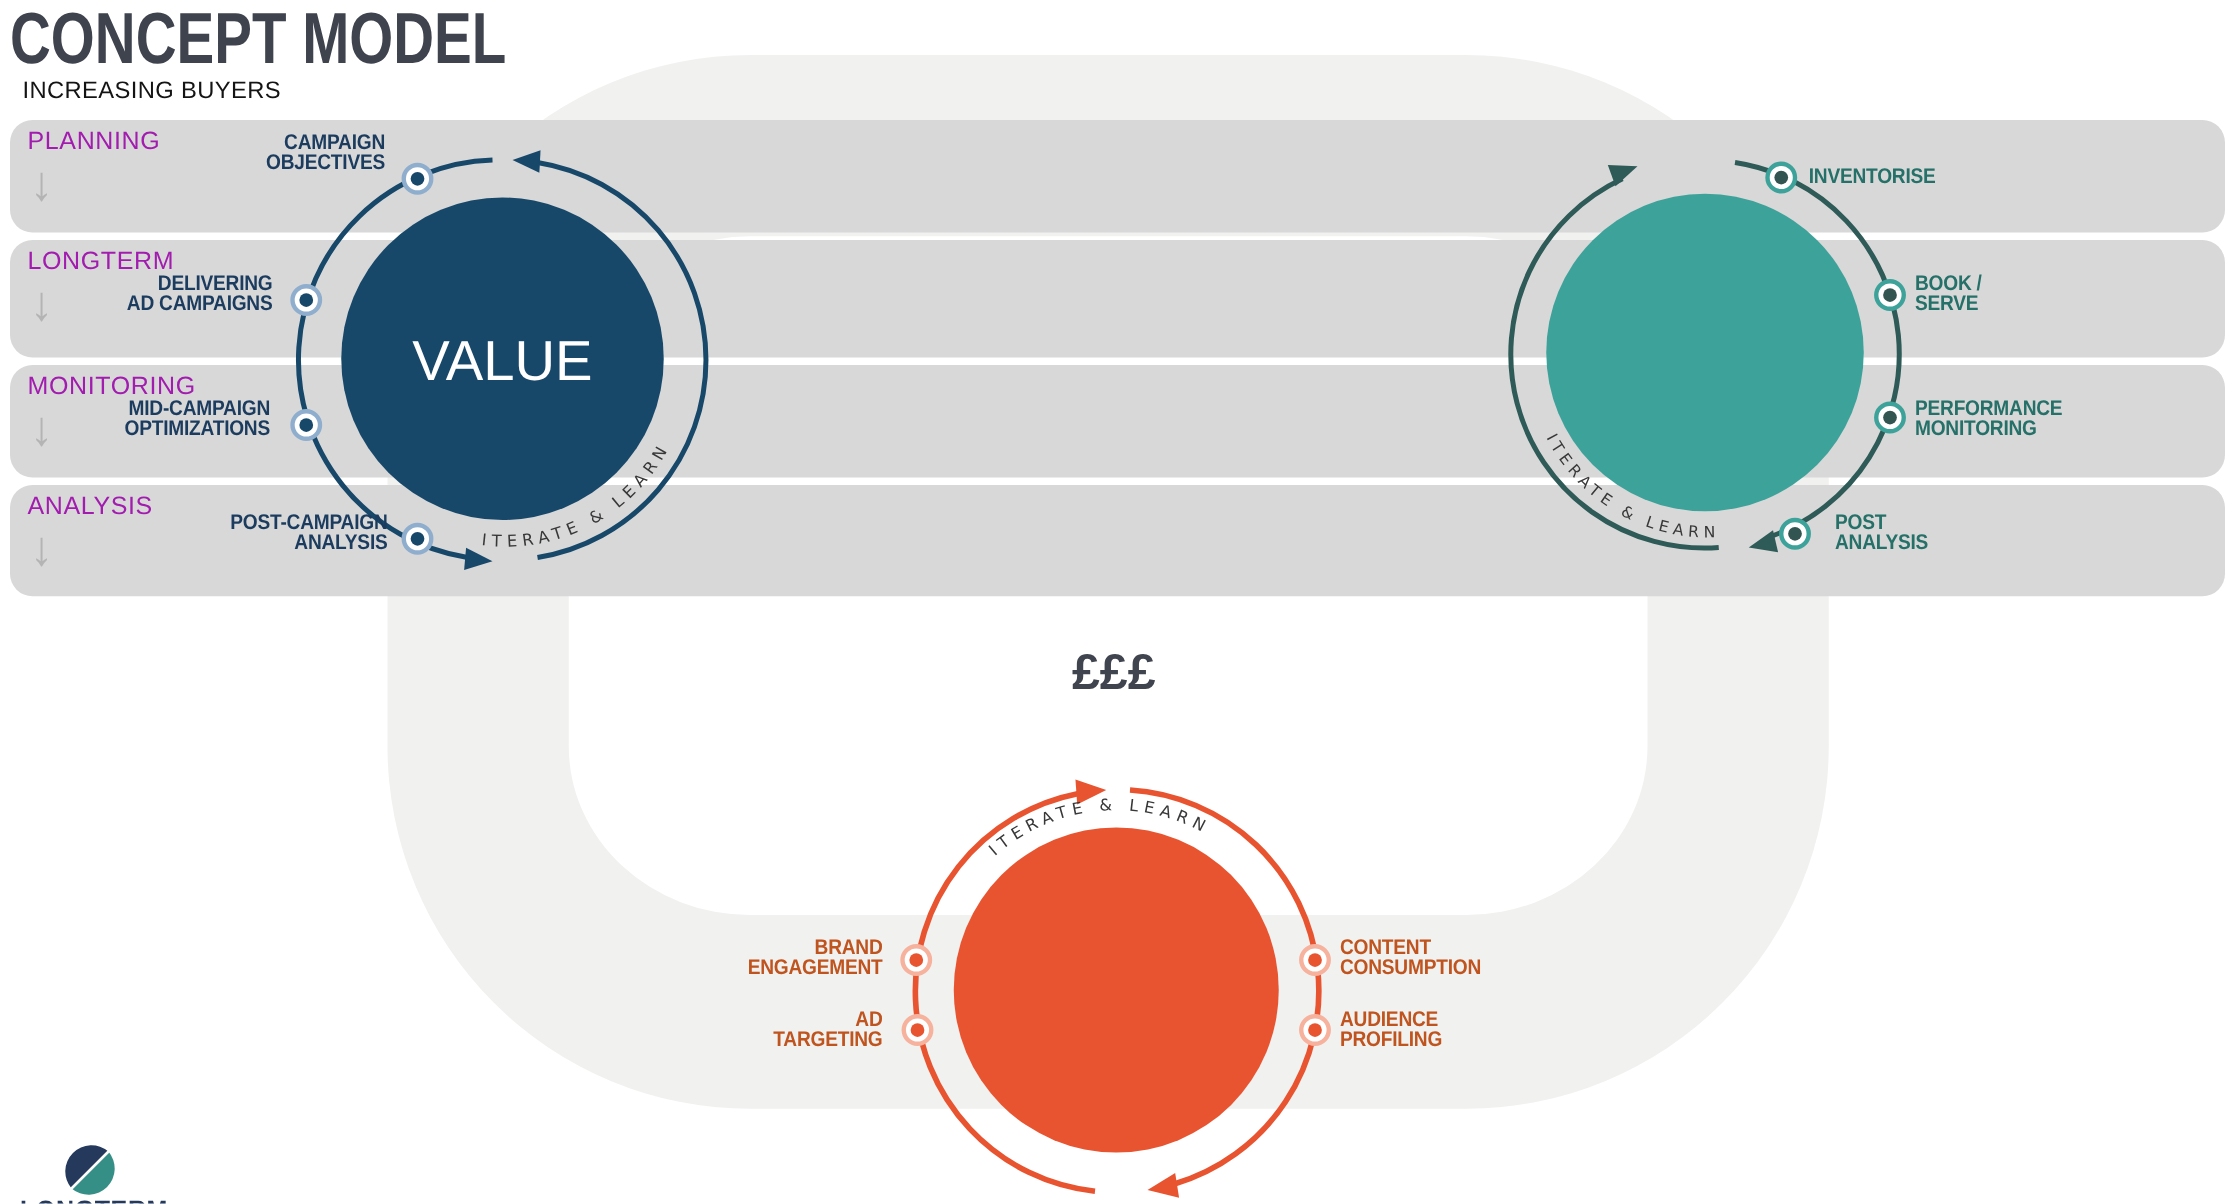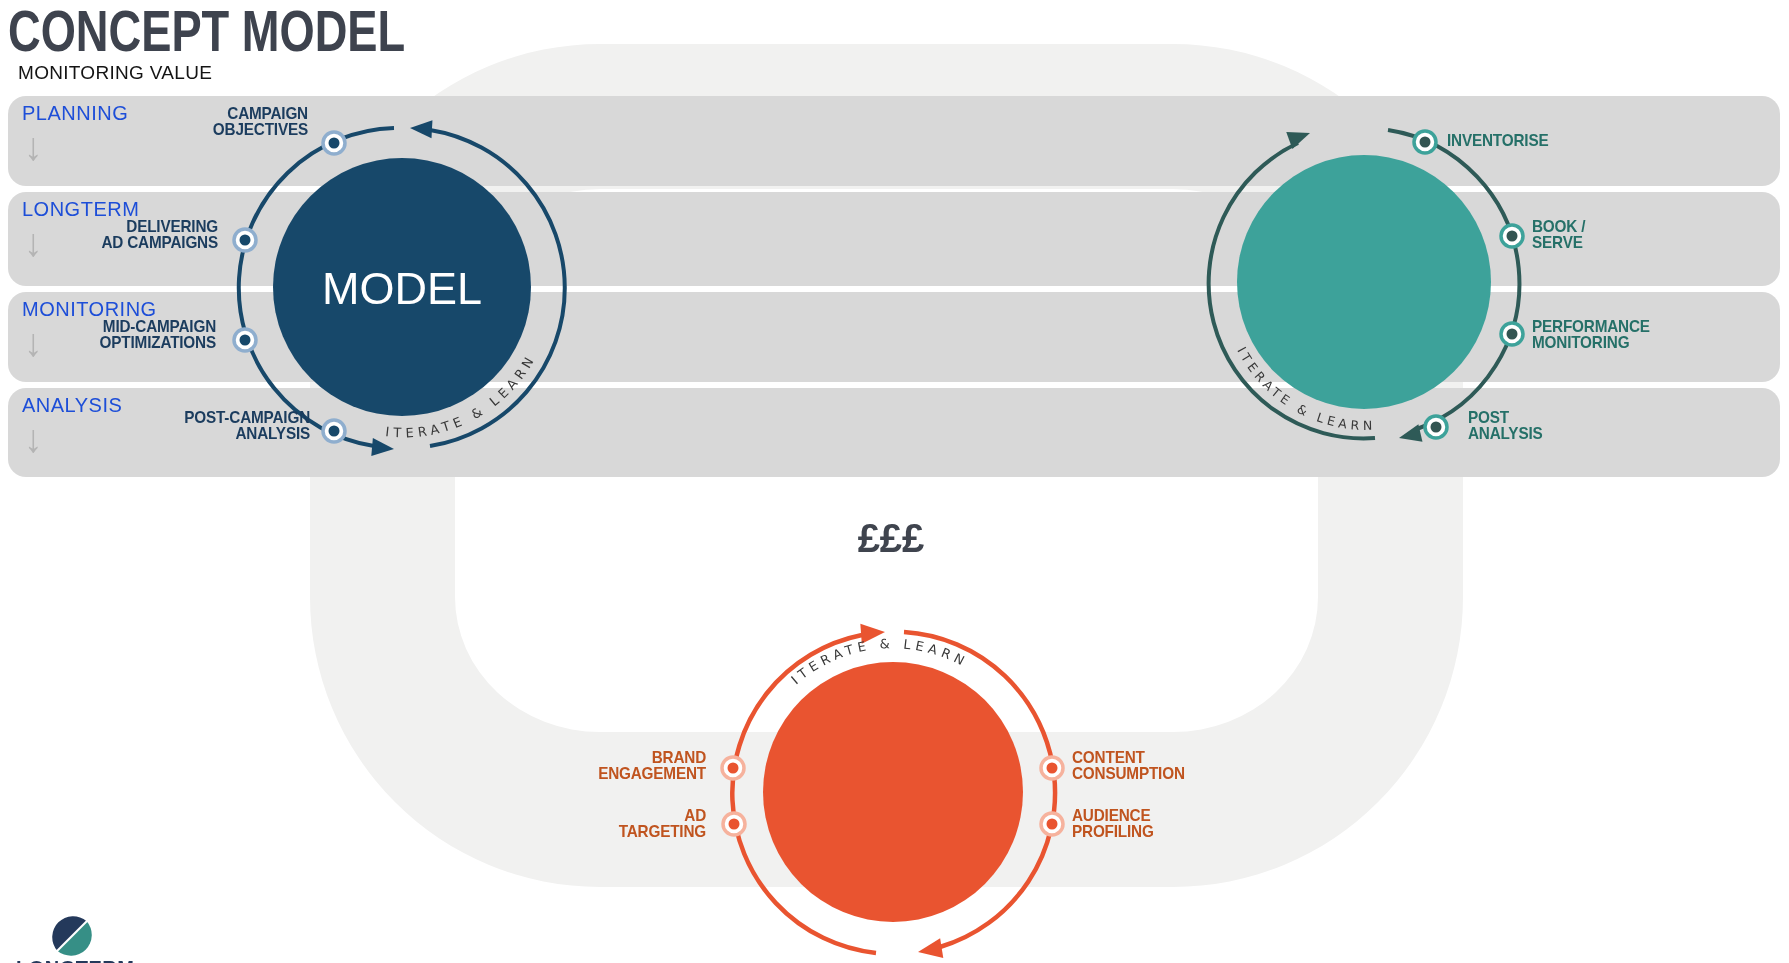--- a/index.html
+++ b/index.html
@@ -4,21 +4,21 @@
 <style>
   html,body{margin:0;padding:0;background:#fff;}
   .canvas{position:relative;width:1789px;height:963px;background:#ffffff;overflow:hidden;
           font-family:"Liberation Sans",sans-serif;}
   
   .loop-ring{position:absolute;left:310px;top:44px;width:1153px;height:843px;
              box-sizing:border-box;border:145px solid #F1F1F0;border-bottom-width:155px;
              border-radius:290px;z-index:0;}
   
   .band{position:absolute;left:8px;width:1772px;background:#D8D8D8;border-radius:18px;z-index:1;}
-  .band-head{position:absolute;left:14px;top:6px;font-size:20px;color:#1d4ed8;letter-spacing:.5px;}
+  .band-head{position:absolute;left:14px;top:6px;font-size:20px;color:#a21caf;letter-spacing:.5px;}
   .band-arrow{position:absolute;left:16px;top:32px;font-size:37px;color:#B4B4B4;
               transform:scaleY(1.05);line-height:1;}
   .svg-layer{position:absolute;left:0;top:0;z-index:2;}
   .txt{position:absolute;z-index:3;}
   .page-title{left:8px;top:2px;font-size:58px;font-weight:bold;color:#3E434E;line-height:1.0;
               transform:scaleX(.78);transform-origin:0 0;letter-spacing:0;white-space:nowrap;}
   .subtitle{left:18px;top:62px;font-size:19px;color:#141414;letter-spacing:.3px;}
   .money{left:841px;top:516px;width:100px;text-align:center;font-size:40px;font-weight:bold;color:#3F444E;}
   .circle-name{position:absolute;z-index:3;width:200px;text-align:center;color:#ffffff;font-weight:400;}
   .lbl{position:absolute;z-index:3;font-size:17px;font-weight:bold;line-height:16px;
@@ -138,24 +138,24 @@
           <circle r="5.5" fill="#E95430"></circle>
       </g>
       <g transform="translate(1052,824)">
         <circle r="11" fill="#fff" stroke="#F6B29D" stroke-width="3.5"></circle>
           <circle r="5.5" fill="#E95430"></circle>
       </g>
     </g>
   </svg>
 
   <div class="txt page-title">CONCEPT MODEL</div>
-  <div class="txt subtitle">MONITORING VALUE</div>
+  <div class="txt subtitle">INCREASING BUYERS</div>
   <div class="txt money">£££</div>
 
-  <div class="circle-name" style="left:302px;top:263px;font-size:45px;">MODEL</div>
+  <div class="circle-name" style="left:302px;top:263px;font-size:45px;">VALUE</div>
 
   <div class="lbl buyers r" style="left:98px;top:106px;width:210px;">CAMPAIGN
 OBJECTIVES</div>
   <div class="lbl buyers r" style="left:8px;top:219px;width:210px;">DELIVERING
 AD CAMPAIGNS</div>
   <div class="lbl buyers r" style="left:6px;top:319px;width:210px;">MID-CAMPAIGN
 OPTIMIZATIONS</div>
   <div class="lbl buyers r" style="left:100px;top:410px;width:210px;">POST-CAMPAIGN
 ANALYSIS</div>
 

